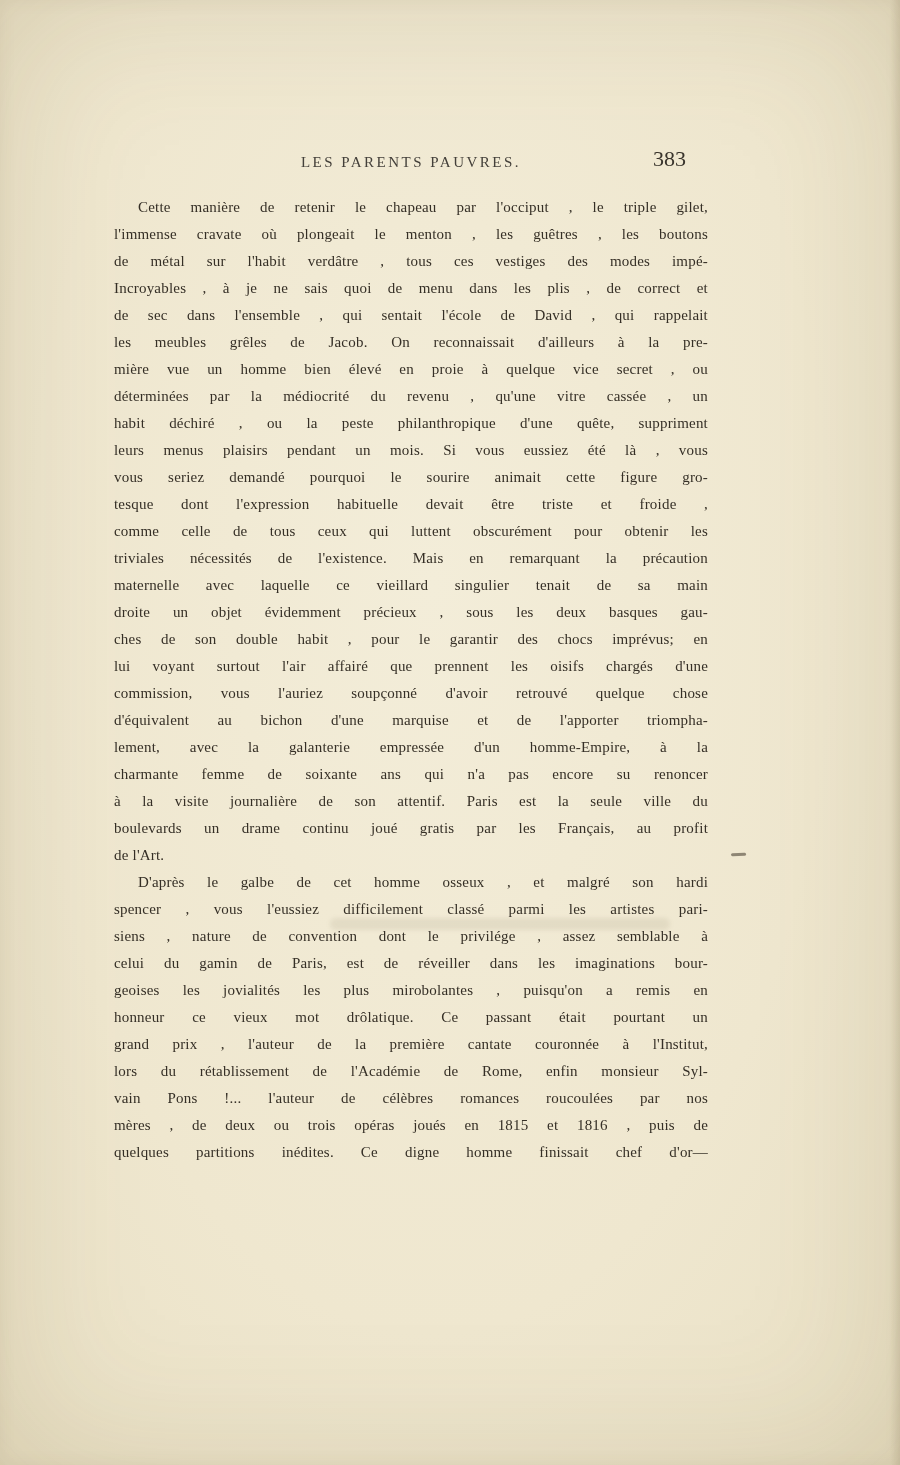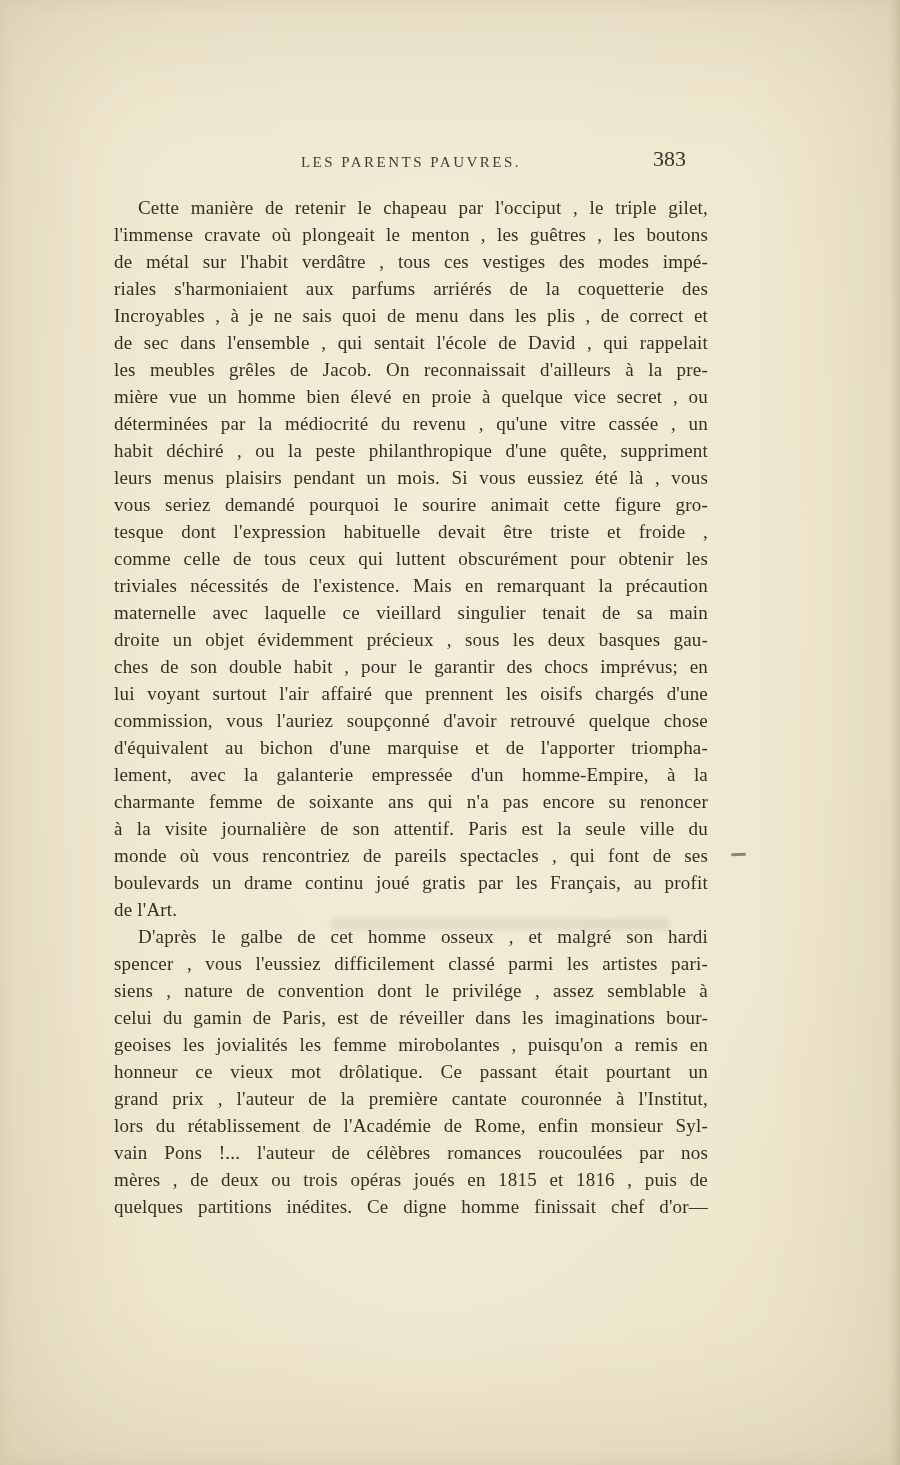--- a/index.html
+++ b/index.html
@@ -42,21 +42,21 @@
     color: #44403a;
   }
   .page-number {
     position: absolute;
     right: 22px; top: -4px;
     font-size: 22px;
     color: #39342c;
   }
   .paragraph { margin: 0; }
   .line {
-    font-size: 19px;
+    font-size: 15px;
     line-height: 27px;
     letter-spacing: 0.2px;
     text-align: justify;
     text-align-last: justify;
     color: #352f26;
   }
   .line.indent { text-indent: 24px; }
   .line.pend { text-align-last: left; }
   .italic { }
   .scan-artifact { position: absolute; pointer-events: none; }
@@ -93,52 +93,50 @@
 
     <div class="running-head">
       <div class="running-title">LES PARENTS PAUVRES.</div>
       <div class="page-number">383</div>
     </div>
 
     <div class="paragraph">
       <div class="line indent">Cette manière de retenir le chapeau par l'occiput , le triple gilet,</div>
       <div class="line">l'immense cravate où plongeait le menton , les guêtres , les boutons</div>
       <div class="line">de métal sur l'habit verdâtre , tous ces vestiges des modes impé-</div>
-      <div class="line">riales s'harmoniaient aux parfums arriérés de la coquetterie des</div>
       <div class="line">Incroyables , à je ne sais quoi de menu dans les plis , de correct et</div>
       <div class="line">de sec dans l'ensemble , qui sentait l'école de David , qui rappelait</div>
       <div class="line">les meubles grêles de Jacob. On reconnaissait d'ailleurs à la pre-</div>
       <div class="line">mière vue un homme bien élevé en proie à quelque vice secret , ou</div>
       <div class="line">déterminées par la médiocrité du revenu , qu'une vitre cassée , un</div>
       <div class="line">habit déchiré , ou la peste philanthropique d'une quête, suppriment</div>
       <div class="line">leurs menus plaisirs pendant un mois. Si vous eussiez été là , vous</div>
       <div class="line">vous seriez demandé pourquoi le sourire animait cette figure gro-</div>
       <div class="line">tesque dont l'expression habituelle devait être triste et froide ,</div>
       <div class="line">comme celle de tous ceux qui luttent obscurément pour obtenir les</div>
       <div class="line">triviales nécessités de l'existence. Mais en remarquant la précaution</div>
       <div class="line">maternelle avec laquelle ce vieillard singulier tenait de sa main</div>
       <div class="line">droite un objet évidemment précieux , sous les deux basques gau-</div>
       <div class="line">ches de son double habit , pour le garantir des chocs imprévus; en</div>
       <div class="line">lui voyant surtout l'air affairé que prennent les oisifs chargés d'une</div>
       <div class="line">commission, vous l'auriez soupçonné d'avoir retrouvé quelque chose</div>
       <div class="line">d'équivalent au bichon d'une marquise et de l'apporter triompha-</div>
       <div class="line">lement, avec la galanterie empressée d'un homme-Empire, à la</div>
       <div class="line">charmante femme de soixante ans qui n'a pas encore su renoncer</div>
       <div class="line"><span>à la visite journalière de son </span><span class="italic">attentif.</span><span> Paris est la seule ville du</span></div>
-      <div class="line">monde où vous rencontriez de pareils spectacles , qui font de ses</div>
       <div class="line">boulevards un drame continu joué gratis par les Français, au profit</div>
       <div class="line pend">de l'Art.</div>
     </div>
 
     <div class="paragraph">
       <div class="line indent">D'après le galbe de cet homme osseux , et malgré son hardi</div>
       <div class="line">spencer , vous l'eussiez difficilement classé parmi les artistes pari-</div>
       <div class="line">siens , nature de convention dont le privilége , assez semblable à</div>
       <div class="line">celui du gamin de Paris, est de réveiller dans les imaginations bour-</div>
-      <div class="line">geoises les jovialités les femme mirobolantes , puisqu'on a remis en</div>
+      <div class="line">geoises les jovialités les plus mirobolantes , puisqu'on a remis en</div>
       <div class="line">honneur ce vieux mot drôlatique. Ce passant était pourtant un</div>
       <div class="line">grand prix , l'auteur de la première cantate couronnée à l'Institut,</div>
       <div class="line">lors du rétablissement de l'Académie de Rome, enfin monsieur Syl-</div>
       <div class="line">vain Pons !... l'auteur de célèbres romances roucoulées par nos</div>
       <div class="line">mères , de deux ou trois opéras joués en 1815 et 1816 , puis de</div>
       <div class="line">quelques partitions inédites. Ce digne homme finissait chef d'or—</div>
     </div>
 
   </div>
 </div>

